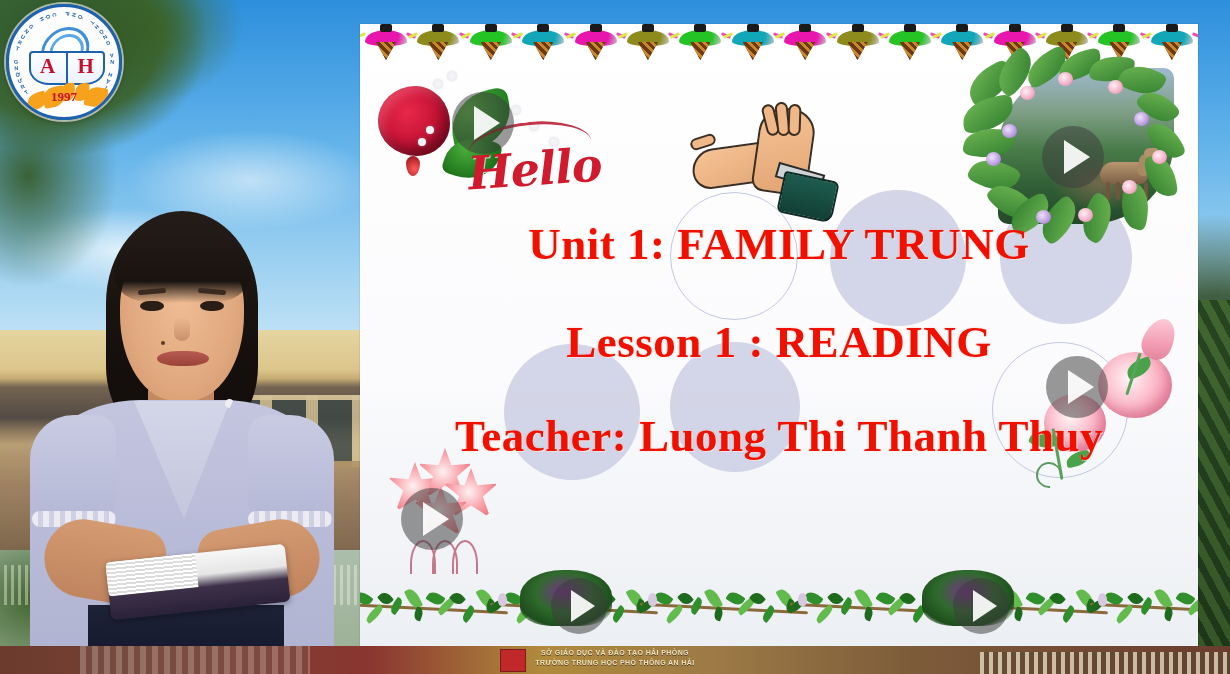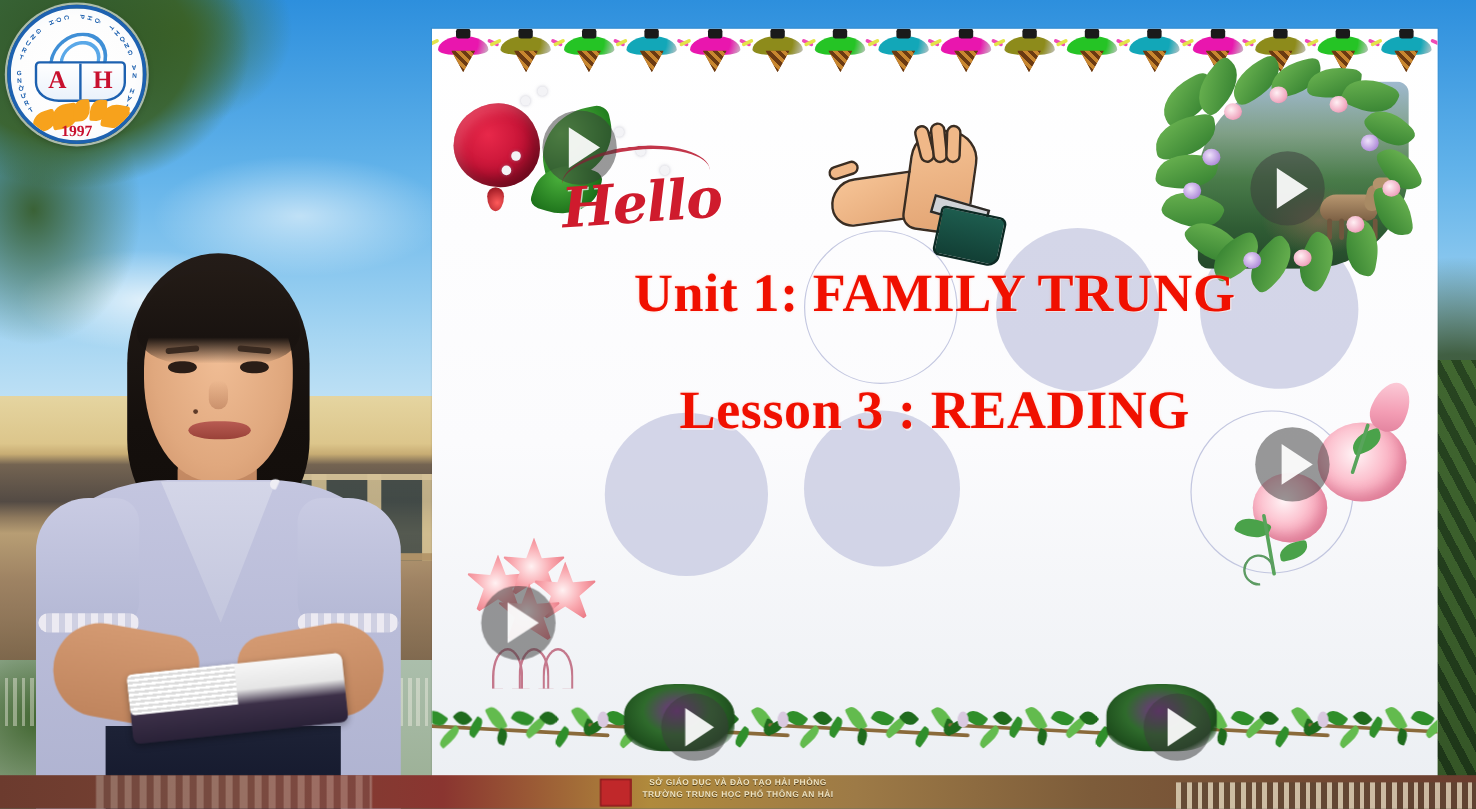--- a/index.html
+++ b/index.html
@@ -376,21 +376,21 @@
   .logo-wave2 {
     position: absolute; left: 42px; top: 27px; width: 34px; height: 18px;
     border: 3px solid #5aa8e8; border-bottom: none; border-radius: 18px 18px 0 0;
     transform: skewX(-10deg);
   }
   .logo-flames {
     position: absolute; left: 18px; top: 76px; width: 80px; height: 30px;
   }
   .flame { position: absolute; background: #f7a21c; border-radius: 60% 10% 60% 10%; }
   .logo-year {
-    position: absolute; left: 0; right: 0; top: 94px; text-align: center;
+    position: absolute; left: 0; right: 0; top: 82px; text-align: center;
     font-family: "Liberation Serif", serif; font-weight: 700; font-size: 13px; color: #c8102e;
   }
 </style>
 </head>
 <body>
 
 <div id="stage">
 
   <div class="video-bg"></div>
   <div class="school-building"></div>
@@ -781,21 +781,22 @@
         <div class="leaf d" style="left: 802px; bottom: 14px; width: 13px; height: 8px; transform: rotate(-70deg);"></div>
         <div class="leaf" style="left: 817px; bottom: 28px; width: 17px; height: 11px; transform: rotate(32deg);"></div>
         <div class="leaf l" style="left: 826px; bottom: 22px; width: 21px; height: 8px; transform: rotate(-39deg);"></div>
         <div class="bud" style="left: 738px; bottom: 26px;"></div>
         <div style="position: absolute; left: 160px; bottom: 6px; width: 92px; height: 56px; background: radial-gradient(at 48% 40%, rgb(122, 47, 140) 0%, rgb(47, 107, 44) 42%, rgb(29, 77, 28) 72%, rgba(29, 77, 28, 0) 86%); border-radius: 46% 46% 34% 34%;"></div>
         <div style="position: absolute; left: 562px; bottom: 6px; width: 92px; height: 56px; background: radial-gradient(at 48% 40%, rgb(122, 47, 140) 0%, rgb(47, 107, 44) 42%, rgb(29, 77, 28) 72%, rgba(29, 77, 28, 0) 86%); border-radius: 46% 46% 34% 34%;"></div>
       </div>
 
     <div class="title-block">
       <div class="title-line tl-1">Unit 1: FAMILY TRUNG</div>
-      <div class="title-line tl-2">Lesson 3 : READING</div>
+      <div class="title-line tl-2">Lesson 1 : READING</div>
+      <div class="title-line tl-3">Teacher: Luong Thi Thanh Thuy</div>
     </div>
 
     <div id="play-buttons">
         <div class="play-btn" style="left: 92px; top: 68px; width: 62px; height: 62px;">
           <div class="tri" style="border-width: 17px 0px 17px 26px;"></div>
         </div>
         <div class="play-btn" style="left: 682px; top: 102px; width: 62px; height: 62px;">
           <div class="tri" style="border-width: 17px 0px 17px 26px;"></div>
         </div>
         <div class="play-btn" style="left: 686px; top: 332px; width: 62px; height: 62px;">

